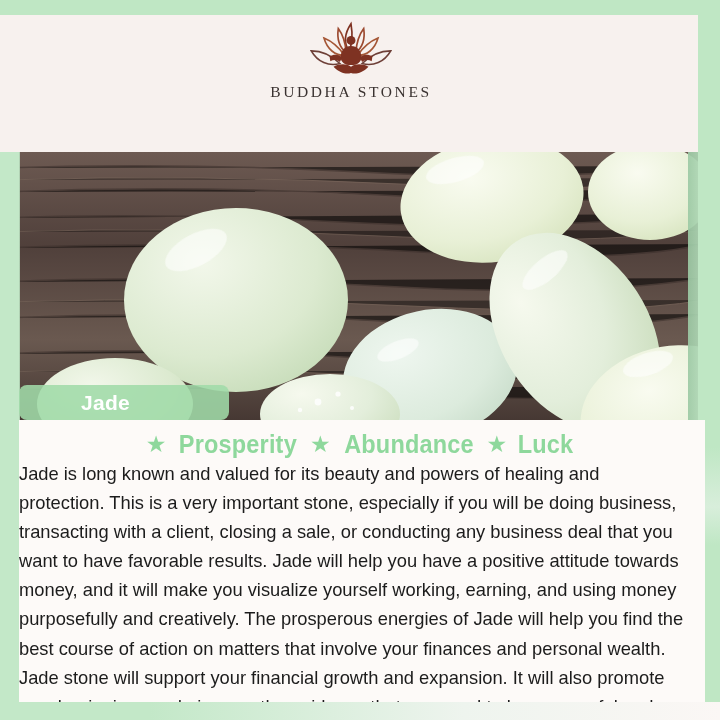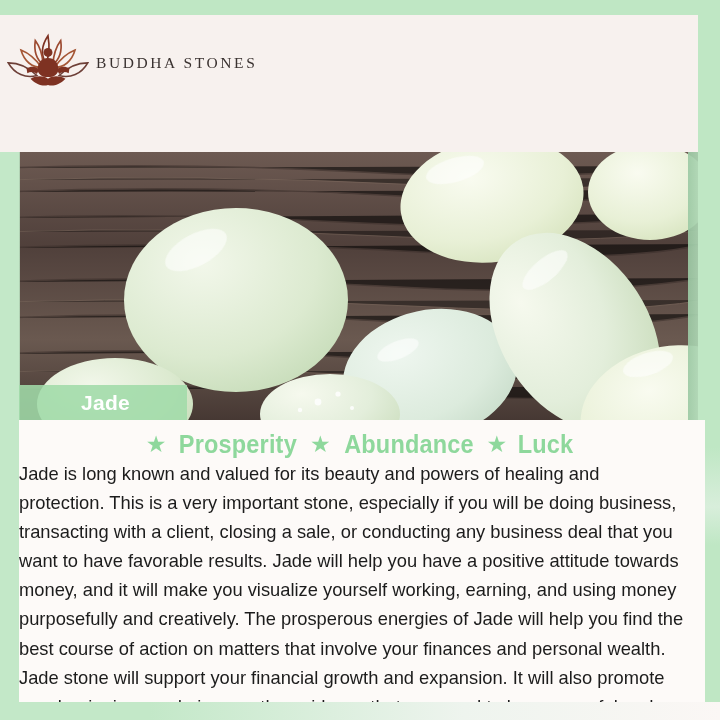--- a/index.html
+++ b/index.html
@@ -55,21 +55,21 @@
     width: 570px; height: 18px;
     background: linear-gradient(to right,#c3e8c8 0%, #eef4ee 55%, #fbf7f5 100%);
   }
 
   
   .header {
     position: absolute;
     left: 0; top: 15px;
     width: 702px; height: 90px;
     display: flex;
-    flex-direction: row;
+    flex-direction: column;
     align-items: center;
     justify-content: flex-start;
     padding-top: 4px;
   }
   .logo-mark { width: 96px; height: 62px; display: block; }
   .logo-text {
     font-family: "Liberation Serif", serif;
     font-size: 15.5px;
     letter-spacing: 2.6px;
     color: #3a3230;
@@ -103,24 +103,25 @@
     width: 705px; height: 268px;
     overflow: hidden;
     background: #5a4a44;
   }
   .photo svg { display: block; width: 705px; height: 268px; }
 
   
   .jade-band {
     position: absolute;
     left: 19px; top: 385px;
-    width: 168px; height: 35px;
+    width: 210px; height: 35px;
     background: rgba(160,219,168,0.88);
     display: flex;
     align-items: center;
+    border-radius: 8px;
   }
   .jade-label {
     font-family: "Liberation Sans Narrow","Liberation Sans", sans-serif;
     font-weight: bold;
     font-size: 21px;
     color: #ffffff;
     margin-left: 62px;
     letter-spacing: 0.3px;
   }
 

